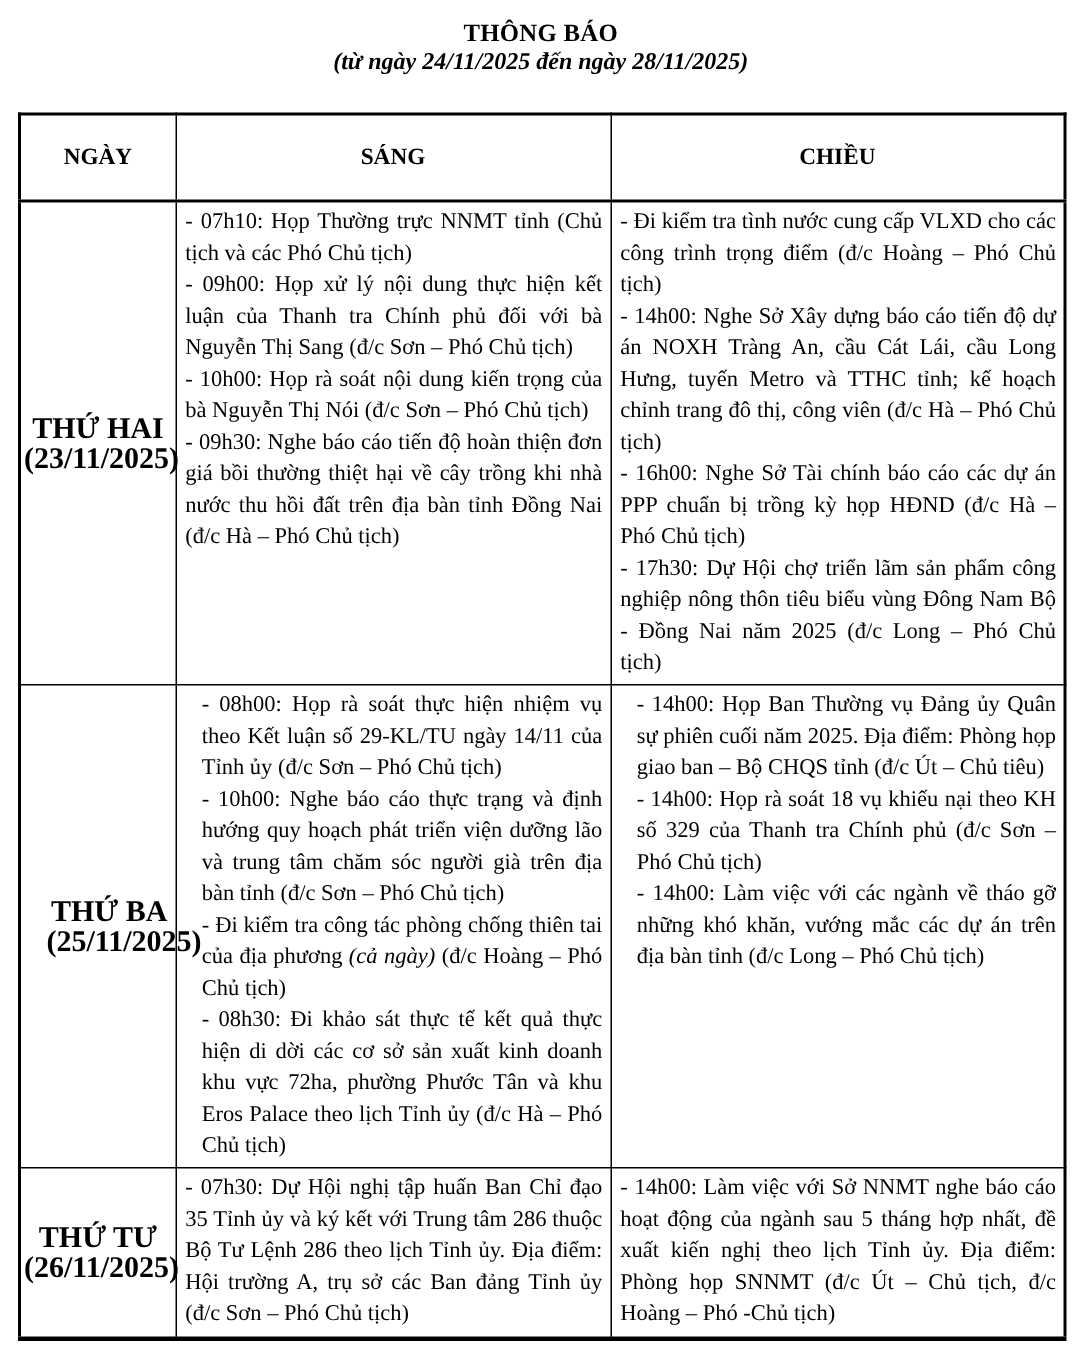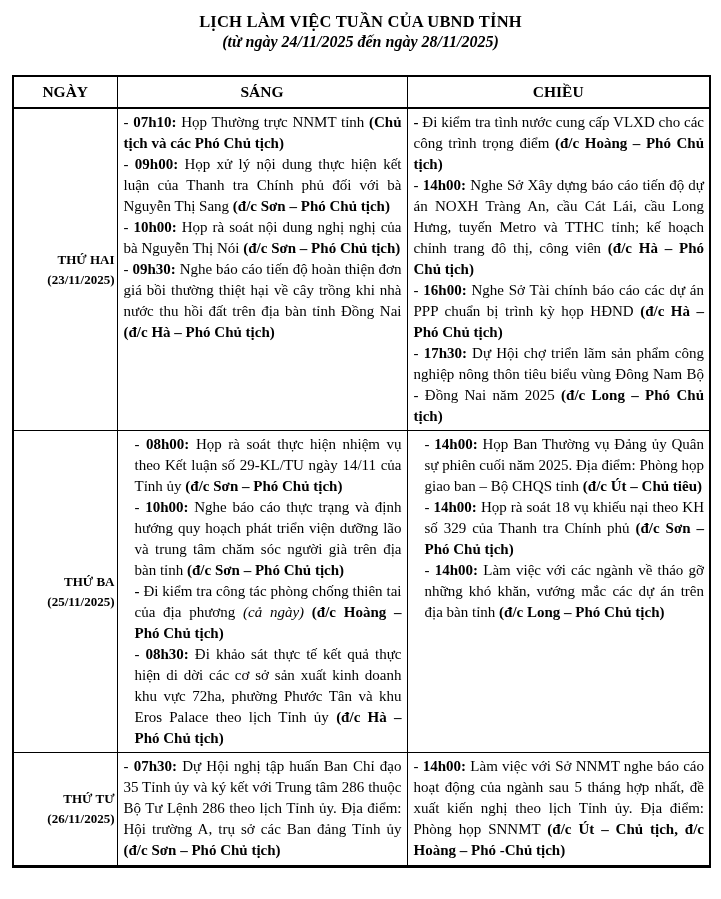--- a/index.html
+++ b/index.html
@@ -42,49 +42,49 @@
   table.schedule td {
     border: 1px solid #000;
   }
   table.schedule thead th {
     height: 29px;
     font-size: 15.5px;
     font-weight: bold;
     text-align: center;
     vertical-align: middle;
     border-bottom-width: 2px;
-    padding: 6px;
+    padding: 19px;
   }
   td.day-cell {
-    text-align: right;
+    text-align: center;
     vertical-align: middle;
     font-weight: bold;
-    font-size: 13px;
+    font-size: 20px;
     line-height: 20px;
     padding: 2px;
   }
   td.sched-cell {
     vertical-align: top;
     padding: 3px 5px 3px 6px;
     font-size: 15px;
     line-height: 21px;
   }
   .entry { text-align: justify; }
-  .seg-b { font-weight: bold; }
+  .seg-b { font-weight: normal; }
   .seg-i { font-style: italic; }
   tbody tr:nth-child(1) > td { height: 316px; }
   tbody tr:nth-child(2) > td { height: 317px; padding-left: 17px; }
   tbody tr:nth-child(3) > td { height: 114px; margin-left: 36px; }
 </style>
 </head>
 <body>
 
 <div class="page">
   <div class="title-block">
-    <div class="title-line2">LỊCH LÀM VIỆC TUẦN CỦA UBND TỈNH</div>
+    <div class="title-line1">THÔNG BÁO</div>
     <div class="title-line3">(từ ngày 24/11/2025 đến ngày 28/11/2025)</div>
   </div>
 
   <table class="schedule">
     <colgroup>
       <col style="width:104px">
       <col style="width:290px">
       <col style="width:303px">
     </colgroup>
     <thead>
@@ -96,27 +96,27 @@
     </thead>
     <tbody>
         <tr>
           <td class="day-cell">
             <div>THỨ HAI</div>
             <div>(23/11/2025)</div>
           </td>
           <td class="sched-cell">
             <div class="entry"><span>- </span><span class="seg-b">07h10:</span><span> Họp Thường trực NNMT tỉnh </span><span class="seg-b">(Chủ tịch và các Phó Chủ tịch)</span></div>
             <div class="entry"><span>- </span><span class="seg-b">09h00:</span><span> Họp xử lý nội dung thực hiện kết luận của Thanh tra Chính phủ đối với bà Nguyễn Thị Sang </span><span class="seg-b">(đ/c Sơn – Phó Chủ tịch)</span></div>
-            <div class="entry"><span>- </span><span class="seg-b">10h00:</span><span> Họp rà soát nội dung nghị nghị của bà Nguyễn Thị Nói </span><span class="seg-b">(đ/c Sơn – Phó Chủ tịch)</span></div>
+            <div class="entry"><span>- </span><span class="seg-b">10h00:</span><span> Họp rà soát nội dung kiến trọng của bà Nguyễn Thị Nói </span><span class="seg-b">(đ/c Sơn – Phó Chủ tịch)</span></div>
             <div class="entry"><span>- </span><span class="seg-b">09h30:</span><span> Nghe báo cáo tiến độ hoàn thiện đơn giá bồi thường thiệt hại về cây trồng khi nhà nước thu hồi đất trên địa bàn tỉnh Đồng Nai </span><span class="seg-b">(đ/c Hà – Phó Chủ tịch)</span></div>
           </td>
           <td class="sched-cell">
             <div class="entry"><span class="seg-b">- </span><span>Đi kiểm tra tình nước cung cấp VLXD cho các công trình trọng điểm </span><span class="seg-b">(đ/c Hoàng – Phó Chủ tịch)</span></div>
             <div class="entry"><span>- </span><span class="seg-b">14h00:</span><span> Nghe Sở Xây dựng báo cáo tiến độ dự án NOXH Tràng An, cầu Cát Lái, cầu Long Hưng, tuyến Metro và TTHC tỉnh; kế hoạch chỉnh trang đô thị, công viên </span><span class="seg-b">(đ/c Hà – Phó Chủ tịch)</span></div>
-            <div class="entry"><span>- </span><span class="seg-b">16h00:</span><span> Nghe Sở Tài chính báo cáo các dự án PPP chuẩn bị trình kỳ họp HĐND </span><span class="seg-b">(đ/c Hà – Phó Chủ tịch)</span></div>
+            <div class="entry"><span>- </span><span class="seg-b">16h00:</span><span> Nghe Sở Tài chính báo cáo các dự án PPP chuẩn bị trồng kỳ họp HĐND </span><span class="seg-b">(đ/c Hà – Phó Chủ tịch)</span></div>
             <div class="entry"><span>- </span><span class="seg-b">17h30:</span><span> Dự Hội chợ triển lãm sản phẩm công nghiệp nông thôn tiêu biểu vùng Đông Nam Bộ - Đồng Nai năm 2025 </span><span class="seg-b">(đ/c Long – Phó Chủ tịch)</span></div>
           </td>
         </tr>
         <tr>
           <td class="day-cell">
             <div>THỨ BA</div>
             <div>(25/11/2025)</div>
           </td>
           <td class="sched-cell">
             <div class="entry"><span>- </span><span class="seg-b">08h00:</span><span> Họp rà soát thực hiện nhiệm vụ theo Kết luận số 29-KL/TU ngày 14/11 của Tỉnh ủy </span><span class="seg-b">(đ/c Sơn – Phó Chủ tịch)</span></div>

